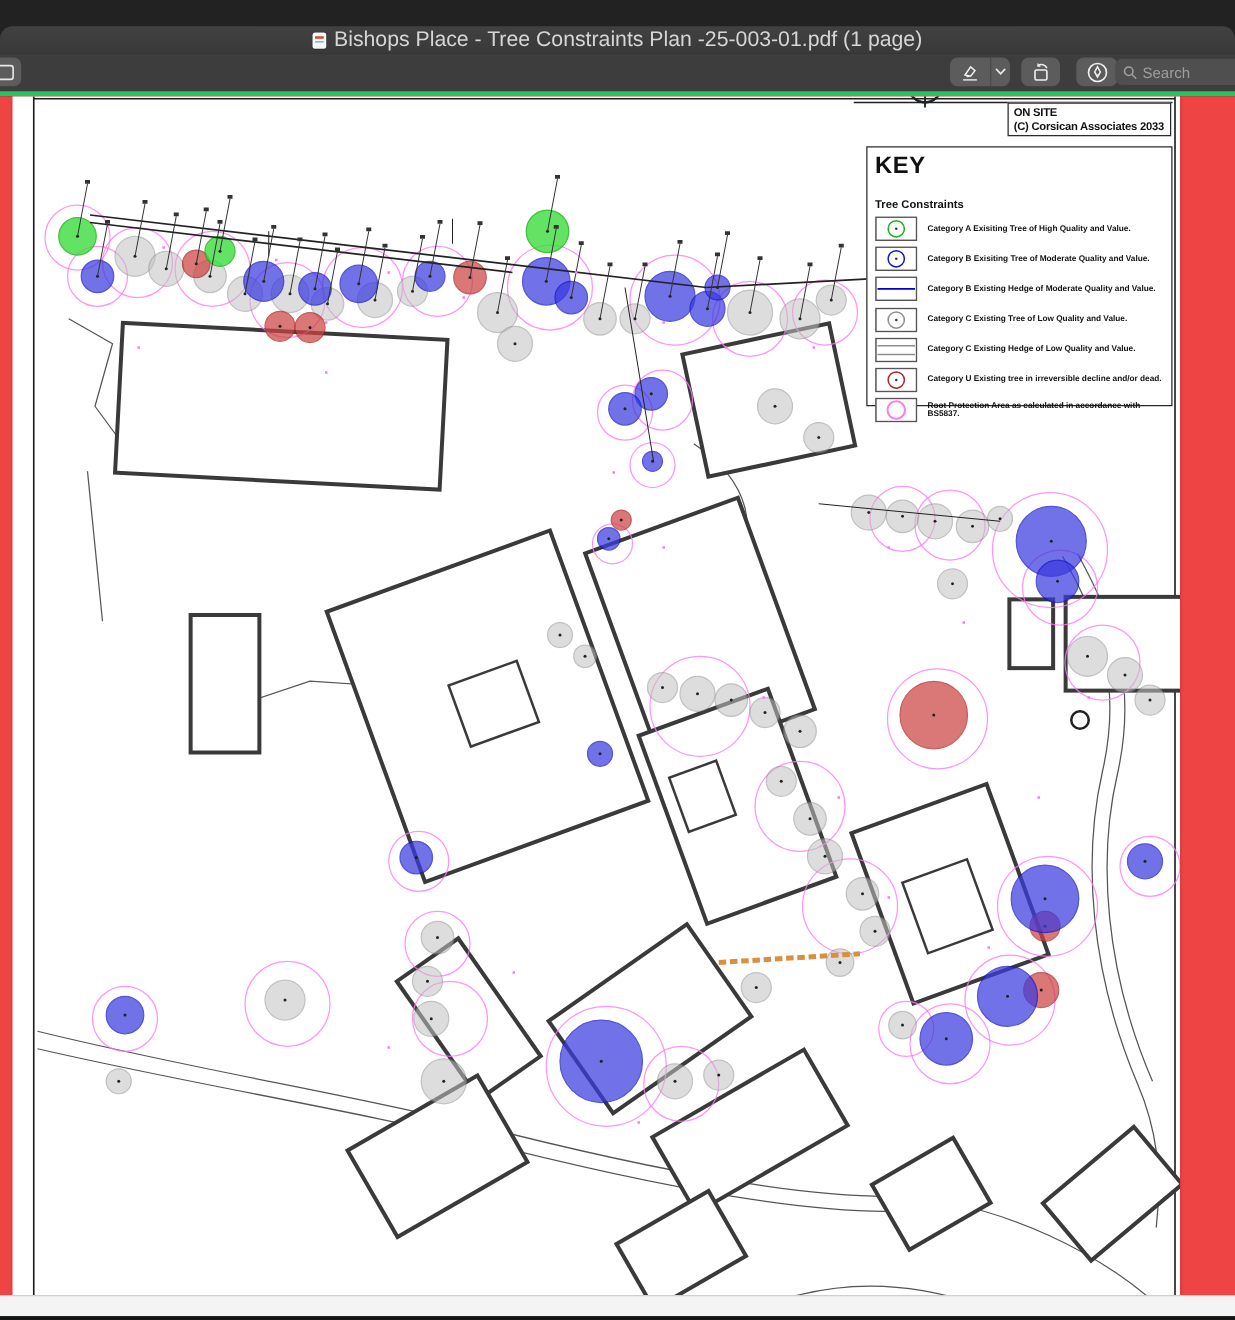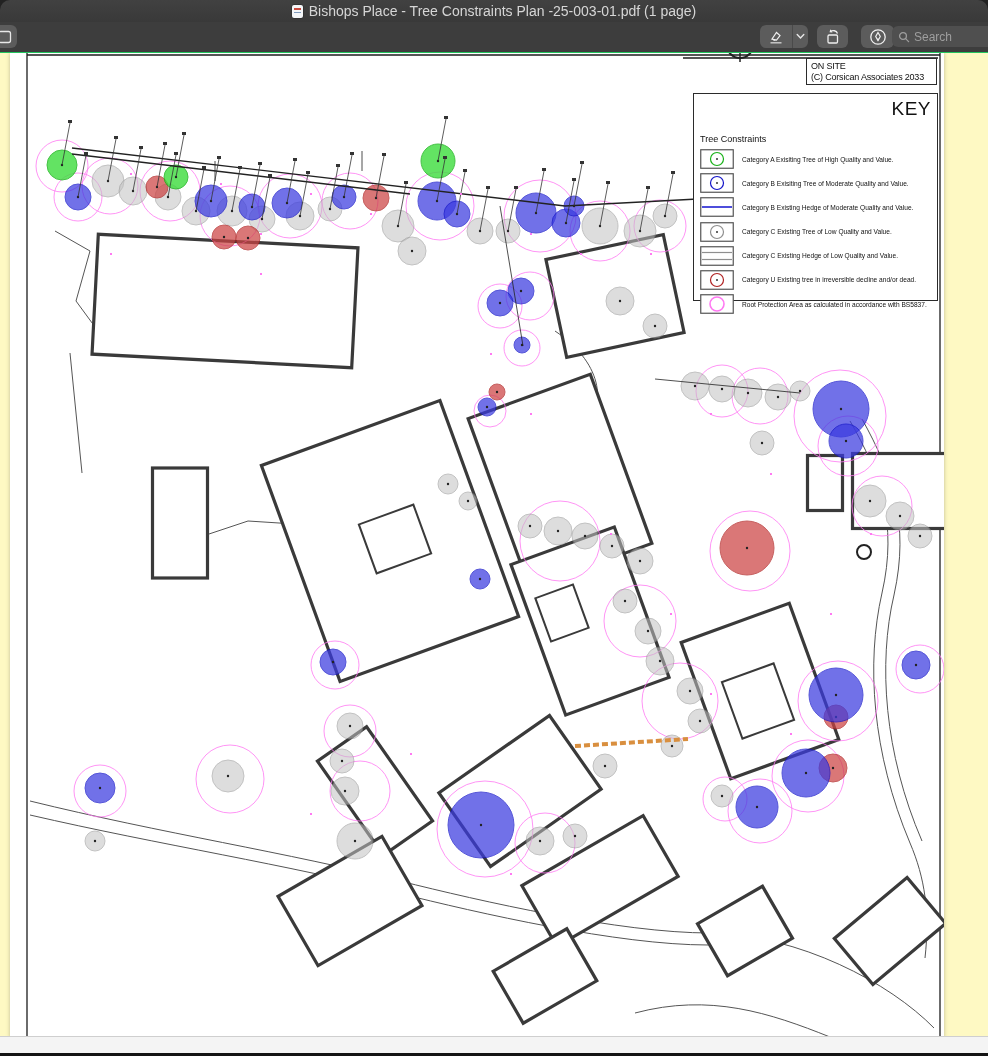--- a/index.html
+++ b/index.html
@@ -2,50 +2,50 @@
 <html><head>
 <meta charset="utf-8">
 <style>
   html,body{margin:0;padding:0;background:#222;}
   body{width:988px;height:1056px;overflow:hidden;position:relative;
        font-family:"Liberation Sans",sans-serif;-webkit-font-smoothing:antialiased;}
   .window{position:absolute;inset:0;display:flex;flex-direction:column;}
   
   .titlebar{height:22px;background:linear-gradient(#414141,#393939);
     border-radius:10px 10px 0 0;display:flex;align-items:center;justify-content:center;
-    color:#d6d6d6;font-size:14px;position:relative;flex:0 0 auto;}
+    color:#d6d6d6;font-size:17px;position:relative;flex:0 0 auto;margin-top:21px;}
   .titlebar .doc-icon{width:11px;height:13px;background:#f4f6f8;border-radius:2px;
     margin-right:6px;position:relative;display:inline-block;box-shadow:0 0 0 0.5px #2a2a2a;}
   .titlebar .doc-icon::before{content:"";position:absolute;left:2px;top:3px;width:7px;height:2px;background:#c94a3f;}
   .titlebar .doc-icon::after{content:"";position:absolute;left:2px;top:7px;width:7px;height:1.5px;background:#7f9bbd;}
   
-  .toolbar{height:30px;background:#3d3d3d;border-bottom:1px solid #22c55e;
+  .toolbar{height:30px;background:#3d3d3d;border-bottom:4px solid #22c55e;
     position:relative;flex:0 0 auto;}
   .tb-btn{position:absolute;top:3px;height:23px;background:#5c5c5c;border-radius:6px;
     display:flex;align-items:center;justify-content:center;color:#e8e8e8;}
   .tb-btn svg{display:block;}
   .sidebar-btn{left:-9px;width:26px;}
   .split{display:flex;align-items:stretch;padding:0;}
   .split .part{display:flex;align-items:center;justify-content:center;}
   .split .divider{width:1px;background:#4a4a4a;}
   .searchfield{position:absolute;top:4px;right:-10px;width:100px;height:21px;background:#4f4f4f;
     border-radius:6px;display:flex;align-items:center;padding-left:6px;gap:4px;}
   .searchfield .ph{color:#9e9e9e;font-size:12px;}
   
-  .content{flex:1 1 auto;background:#fef9c3;position:relative;overflow:hidden;}
+  .content{flex:1 1 auto;background:#ef4444;position:relative;overflow:hidden;font-weight:bold;}
   .page{position:absolute;left:10px;top:0;width:934px;height:985px;background:#ffffff;
     box-shadow:0 0 4px rgba(0,0,0,.25);}
   .page svg.plan{position:absolute;inset:0;}
   
   .onsite-box{position:absolute;left:796px;top:5px;width:131px;height:27px;border:1.5px solid #2b2b2b;
     background:#fff;font-size:9px;line-height:11px;color:#111;padding:2px 0 0 4px;box-sizing:border-box;
     letter-spacing:-0.2px;}
   .key-box{position:absolute;left:683px;top:40px;width:245px;height:208px;border:1.5px solid #2b2b2b;
     background:#fff;box-sizing:border-box;padding:4px 6px;}
-  .key-title{font-size:19px;color:#111;letter-spacing:0.5px;text-align:right;}
+  .key-title{font-size:19px;color:#111;letter-spacing:0.5px;}
   .key-sub{font-size:9px;color:#111;margin-top:14px;margin-bottom:5px;}
   .key-row{display:flex;align-items:center;margin-bottom:4.2px;height:20px;}
   .key-row .swatch{flex:0 0 auto;margin-right:8px;}
   .key-row .lbl{font-size:6.6px;color:#111;}
   
   .bottom-strip{height:16px;background:#f4f4f4;border-top:1px solid #cfcfcf;flex:0 0 auto;}
   .bottom-edge{height:3px;background:#141414;flex:0 0 auto;}
 </style>
 </head>
 <body>

